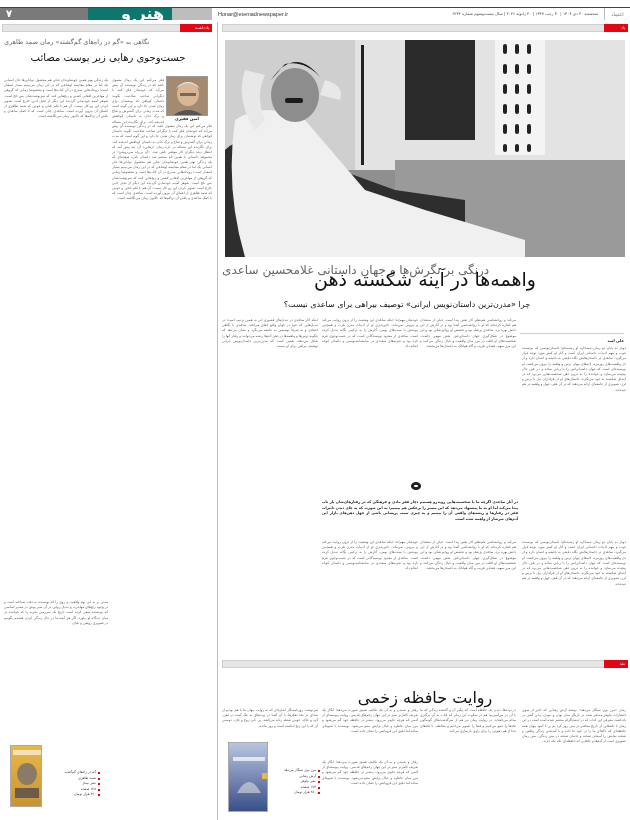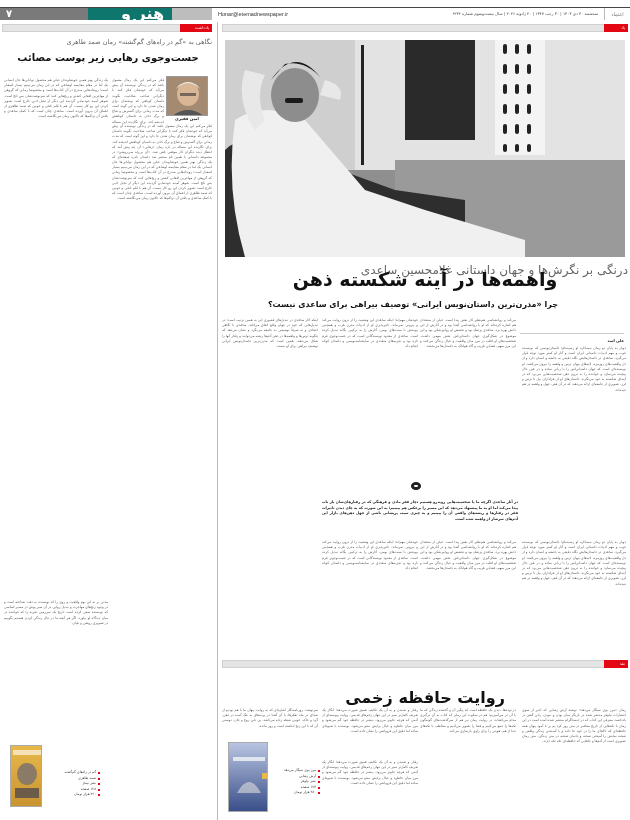--- a/index.html
+++ b/index.html
@@ -10,22 +10,22 @@
 .pagenum{position:absolute;left:0;top:8px;width:88px;height:12px;background:#7a7a7a;color:#fff;font-size:10px;font-weight:bold;padding-left:6px;line-height:12px}
 .section-title{position:absolute;left:88px;top:8px;width:84px;height:12px;background:#0f766e;color:#fff;font-size:16px;font-weight:bold;text-align:right;padding-right:8px;line-height:12px;direction:rtl}
 .gutter-l{position:absolute;left:172px;top:8px;width:40px;height:12px;background:#bdbdbd}
 .email{position:absolute;left:214px;top:8px;width:150px;height:12px;font-size:5.5px;line-height:12px;padding-left:4px;color:#333;font-family:"Liberation Sans",sans-serif}
 .dateline{position:absolute;left:364px;top:8px;width:238px;height:12px;font-size:4px;line-height:12px;text-align:right;color:#444;direction:rtl;padding-right:4px}
 .logo{position:absolute;left:604px;top:8px;width:26px;height:12px;font-size:5px;line-height:12px;color:#777;text-align:center;border-left:1px solid #bbb}
 .grey-strip{position:absolute;height:8px;background:#e5e5e5;border:1px solid #cfcfcf}
 .tag{position:absolute;height:8px;background:#e30613;color:#fff;font-size:4px;line-height:8px;text-align:right;padding-right:3px;direction:rtl}
 .vrule{position:absolute;width:1px;background:#bbb}
 .col-text{position:absolute;font-size:3.4px;line-height:5.2px;color:#555;text-align:justify;direction:rtl;overflow:hidden;font-family:"DejaVu Sans",sans-serif}
-.kicker{position:absolute;text-align:right;direction:rtl;color:#666}
-.headline{position:absolute;text-align:center;direction:rtl;color:#111;font-weight:bold}
+.kicker{position:absolute;text-align:left;direction:rtl;color:#666}
+.headline{position:absolute;text-align:center;direction:rtl;color:#111;font-weight:normal}
 .photo{position:absolute;left:225px;top:40px;width:400px;height:217px;overflow:hidden;background:#d8d8d8}
 .quote-box{position:absolute;left:322px;top:500px;width:196px;height:32px;font-size:3.6px;line-height:5.6px;font-weight:bold;color:#222;text-align:justify;direction:rtl}
 .quote-icon{position:absolute;left:411px;top:482px;width:10px;height:8px;border-radius:50%;background:#222;border:1px solid #222}
 .quote-icon::after{content:"";position:absolute;left:2px;top:2px;width:4px;height:2px;background:#fff;border-radius:1px}
 .author-photo{position:absolute;left:166px;top:76px;width:42px;height:40px;background:linear-gradient(160deg,#bfa58a,#7e6553);border:1px solid #999;overflow:hidden}
 .author-name{position:absolute;left:166px;top:116px;width:42px;font-size:4px;font-weight:bold;text-align:center;direction:rtl;color:#222}
 .book{position:absolute;border:1px solid #aaa}
 .bookinfo{position:absolute;font-size:3.4px;line-height:5.6px;direction:rtl;text-align:right;color:#333}
 .bookinfo li{list-style:none;position:relative;padding-right:4px;white-space:nowrap}
 .bookinfo li::before{content:"";position:absolute;right:0;top:2px;width:2px;height:2px;background:#e30613}
@@ -121,21 +121,21 @@
       <ellipse cx="70" cy="55" rx="24" ry="27" fill="#8d8d8d"></ellipse>
       <path d="M46 40 Q70 5 96 38 Q80 20 60 24 Z" fill="#1a1a1a"></path>
       <rect x="60" y="58" width="18" height="5" rx="2" fill="#1a1a1a"></rect>
       <path d="M20 30 Q10 60 30 90 L40 80 Q30 55 40 35Z" fill="#e8e8e8"></path>
       <path d="M100 40 Q120 45 115 60 L95 55Z" fill="#e8e8e8"></path>
     </svg>
   </div>
 
   <div class="kicker" style="left:222px;top:263px;width:406px;font-size:12px">درنگی بر نگرش‌ها و جهان داستانی غلامحسین ساعدی</div>
   <div class="headline" style="left:222px;top:268px;width:406px;font-size:19px">واهمه‌ها در آینه شکسته ذهن</div>
-  <div class="headline" style="left:210px;top:300px;width:406px;font-size:8px">چرا «مدرن‌ترین داستان‌نویس ایرانی» توصیف بیراهی برای ساعدی نیست؟</div>
+  <div class="headline" style="left:204px;top:300px;width:406px;font-size:8px">چرا «مدرن‌ترین داستان‌نویس ایرانی» توصیف بیراهی برای ساعدی نیست؟</div>
 
   <div class="byline" style="left:520px;top:338px;width:104px">علی اسد</div>
   <div class="hr" style="left:520px;top:333px;width:104px"></div>
 
   <div class="col-text" style="left:522px;top:346px;width:104px;height:280px">دوبار به پایان دو رمان نیمه‌کاره او رسیده‌ام؛ داستان‌نویسی که نویسنده خوب و مهم ادبیات داستانی ایران است و آثار او کمتر مورد توجه قرار می‌گیرد. ساعدی در داستان‌هایش نگاه دقیقی به جامعه و انسان دارد و از دل واقعیت‌های روزمره، لایه‌های پنهان ترس و واهمه را بیرون می‌کشد. او نویسنده‌ای است که جهان داستانی‌اش را با زبانی ساده و در عین حال پیچیده می‌سازد و خواننده را به درون ذهن شخصیت‌هایی می‌برد که در آینه‌ای شکسته به خود می‌نگرند. داستان‌های او از عزاداران بیل تا ترس و لرز، تصویری از جامعه‌ای ارائه می‌دهند که در آن فقر، جهل و واهمه در هم تنیده‌اند.</div>
   <div class="col-text" style="left:420px;top:318px;width:96px;height:170px">می‌کند و روانشناسی هم‌نظیر کار نقش پیدا است. خیلی از منتقدان هم اشاره کرده‌اند که او با روانشناسی آشنا بود و در آثارش از این دانش بهره برد. ساعدی پزشک بود و تخصص او روانپزشکی بود و این موضوع در شکل‌گیری جهان داستانی‌اش نقش مهمی داشت. شخصیت‌های او اغلب در مرز میان واقعیت و خیال زندگی می‌کنند و این مرز مبهم، فضایی غریب و گاه هولناک به داستان‌ها می‌بخشد.</div>
   <div class="col-text" style="left:322px;top:318px;width:96px;height:160px">خودشان مهم‌اند؛ اینکه ساعدی این وضعیت را از درون روایت می‌کند و بیرونی نمی‌ماند. تاثیرپذیری او از ادبیات مدرن غرب و همچنین پیوندش با سنت‌های بومی، آثارش را به ترکیبی یگانه تبدیل کرده است. ساعدی از معدود نویسندگانی است که در جست‌وجوی فرم تازه بود و تجربه‌های متعددی در نمایشنامه‌نویسی و داستان کوتاه انجام داد.</div>
   <div class="col-text" style="left:222px;top:318px;width:96px;height:308px">اینکه آثار ساعدی در تبدیل‌های قصوری این به همین ترتیب است؛ در تبدیل‌هایی که خود در جهان واقع اتفاق می‌افتد. ساعدی با نگاهی انتقادی و نه صرفاً توصیفی به جامعه می‌نگرد و نشان می‌دهد که چگونه ترس‌ها و واهمه‌ها در ذهن آدم‌ها ریشه می‌دوانند و رفتار آنها را شکل می‌دهند. همین است که مدرن‌ترین داستان‌نویس ایرانی توصیف بیراهی برای او نیست.</div>
 
   <div class="quote-icon"></div>

